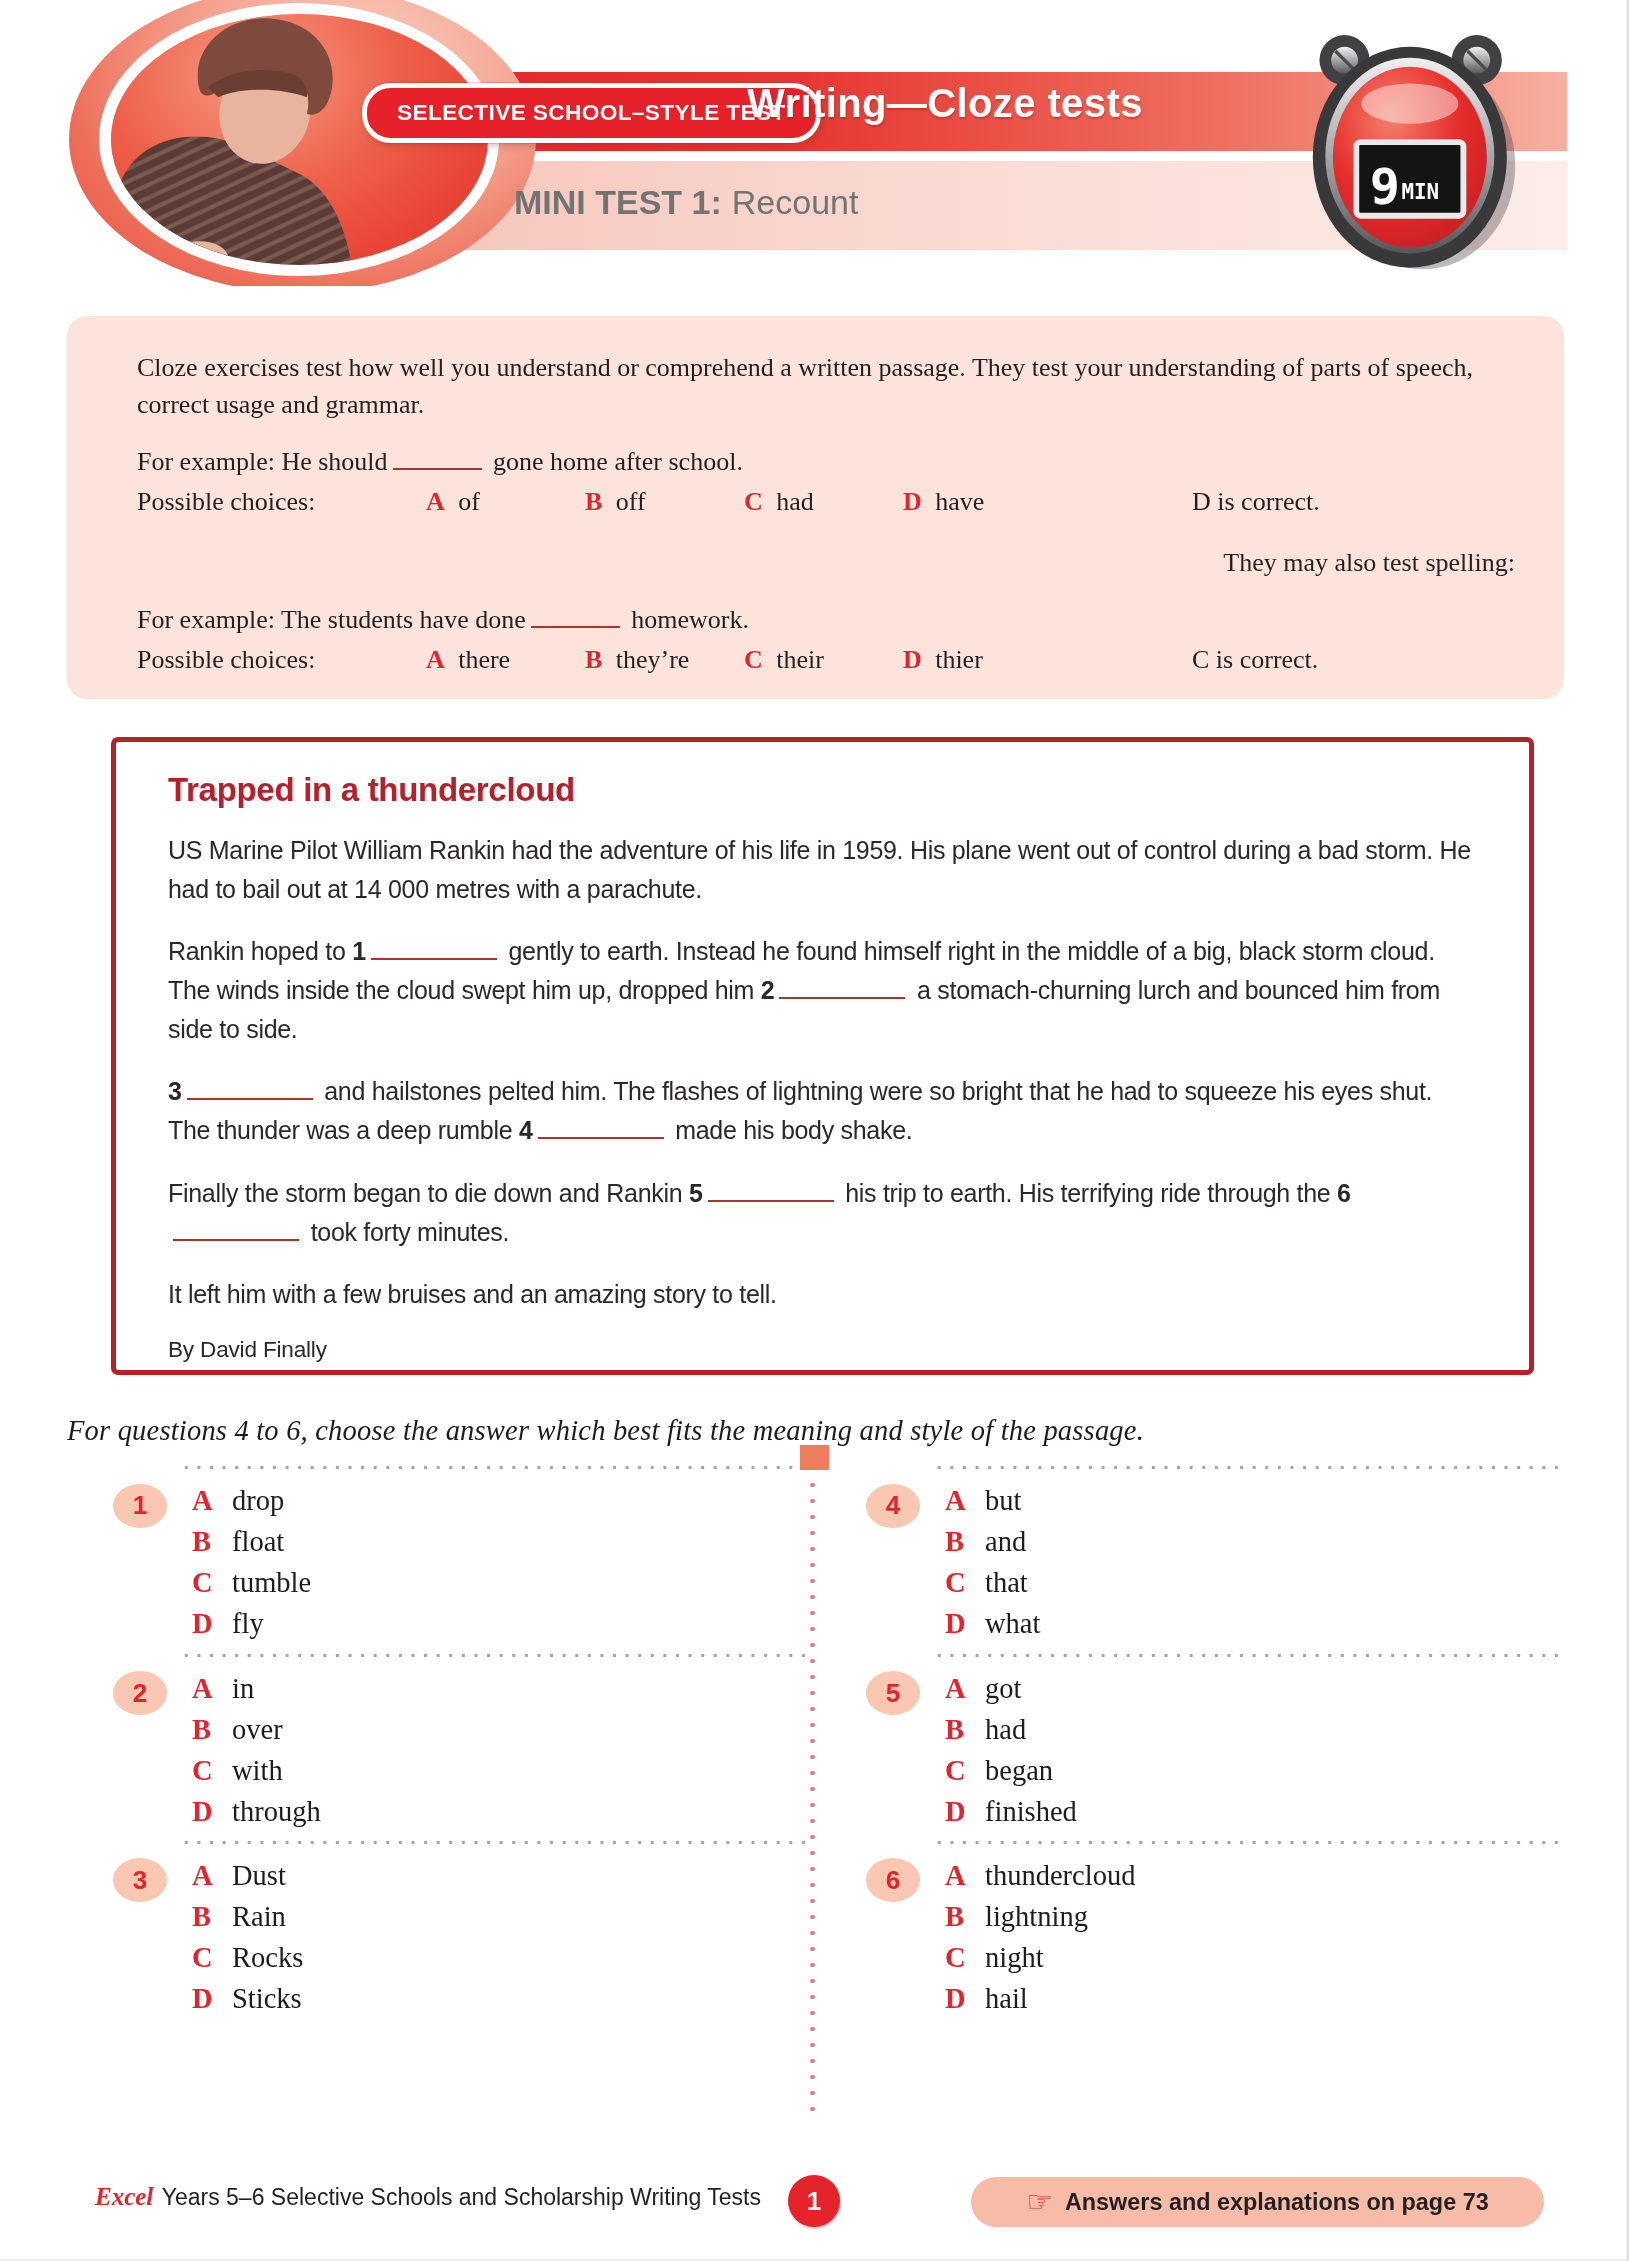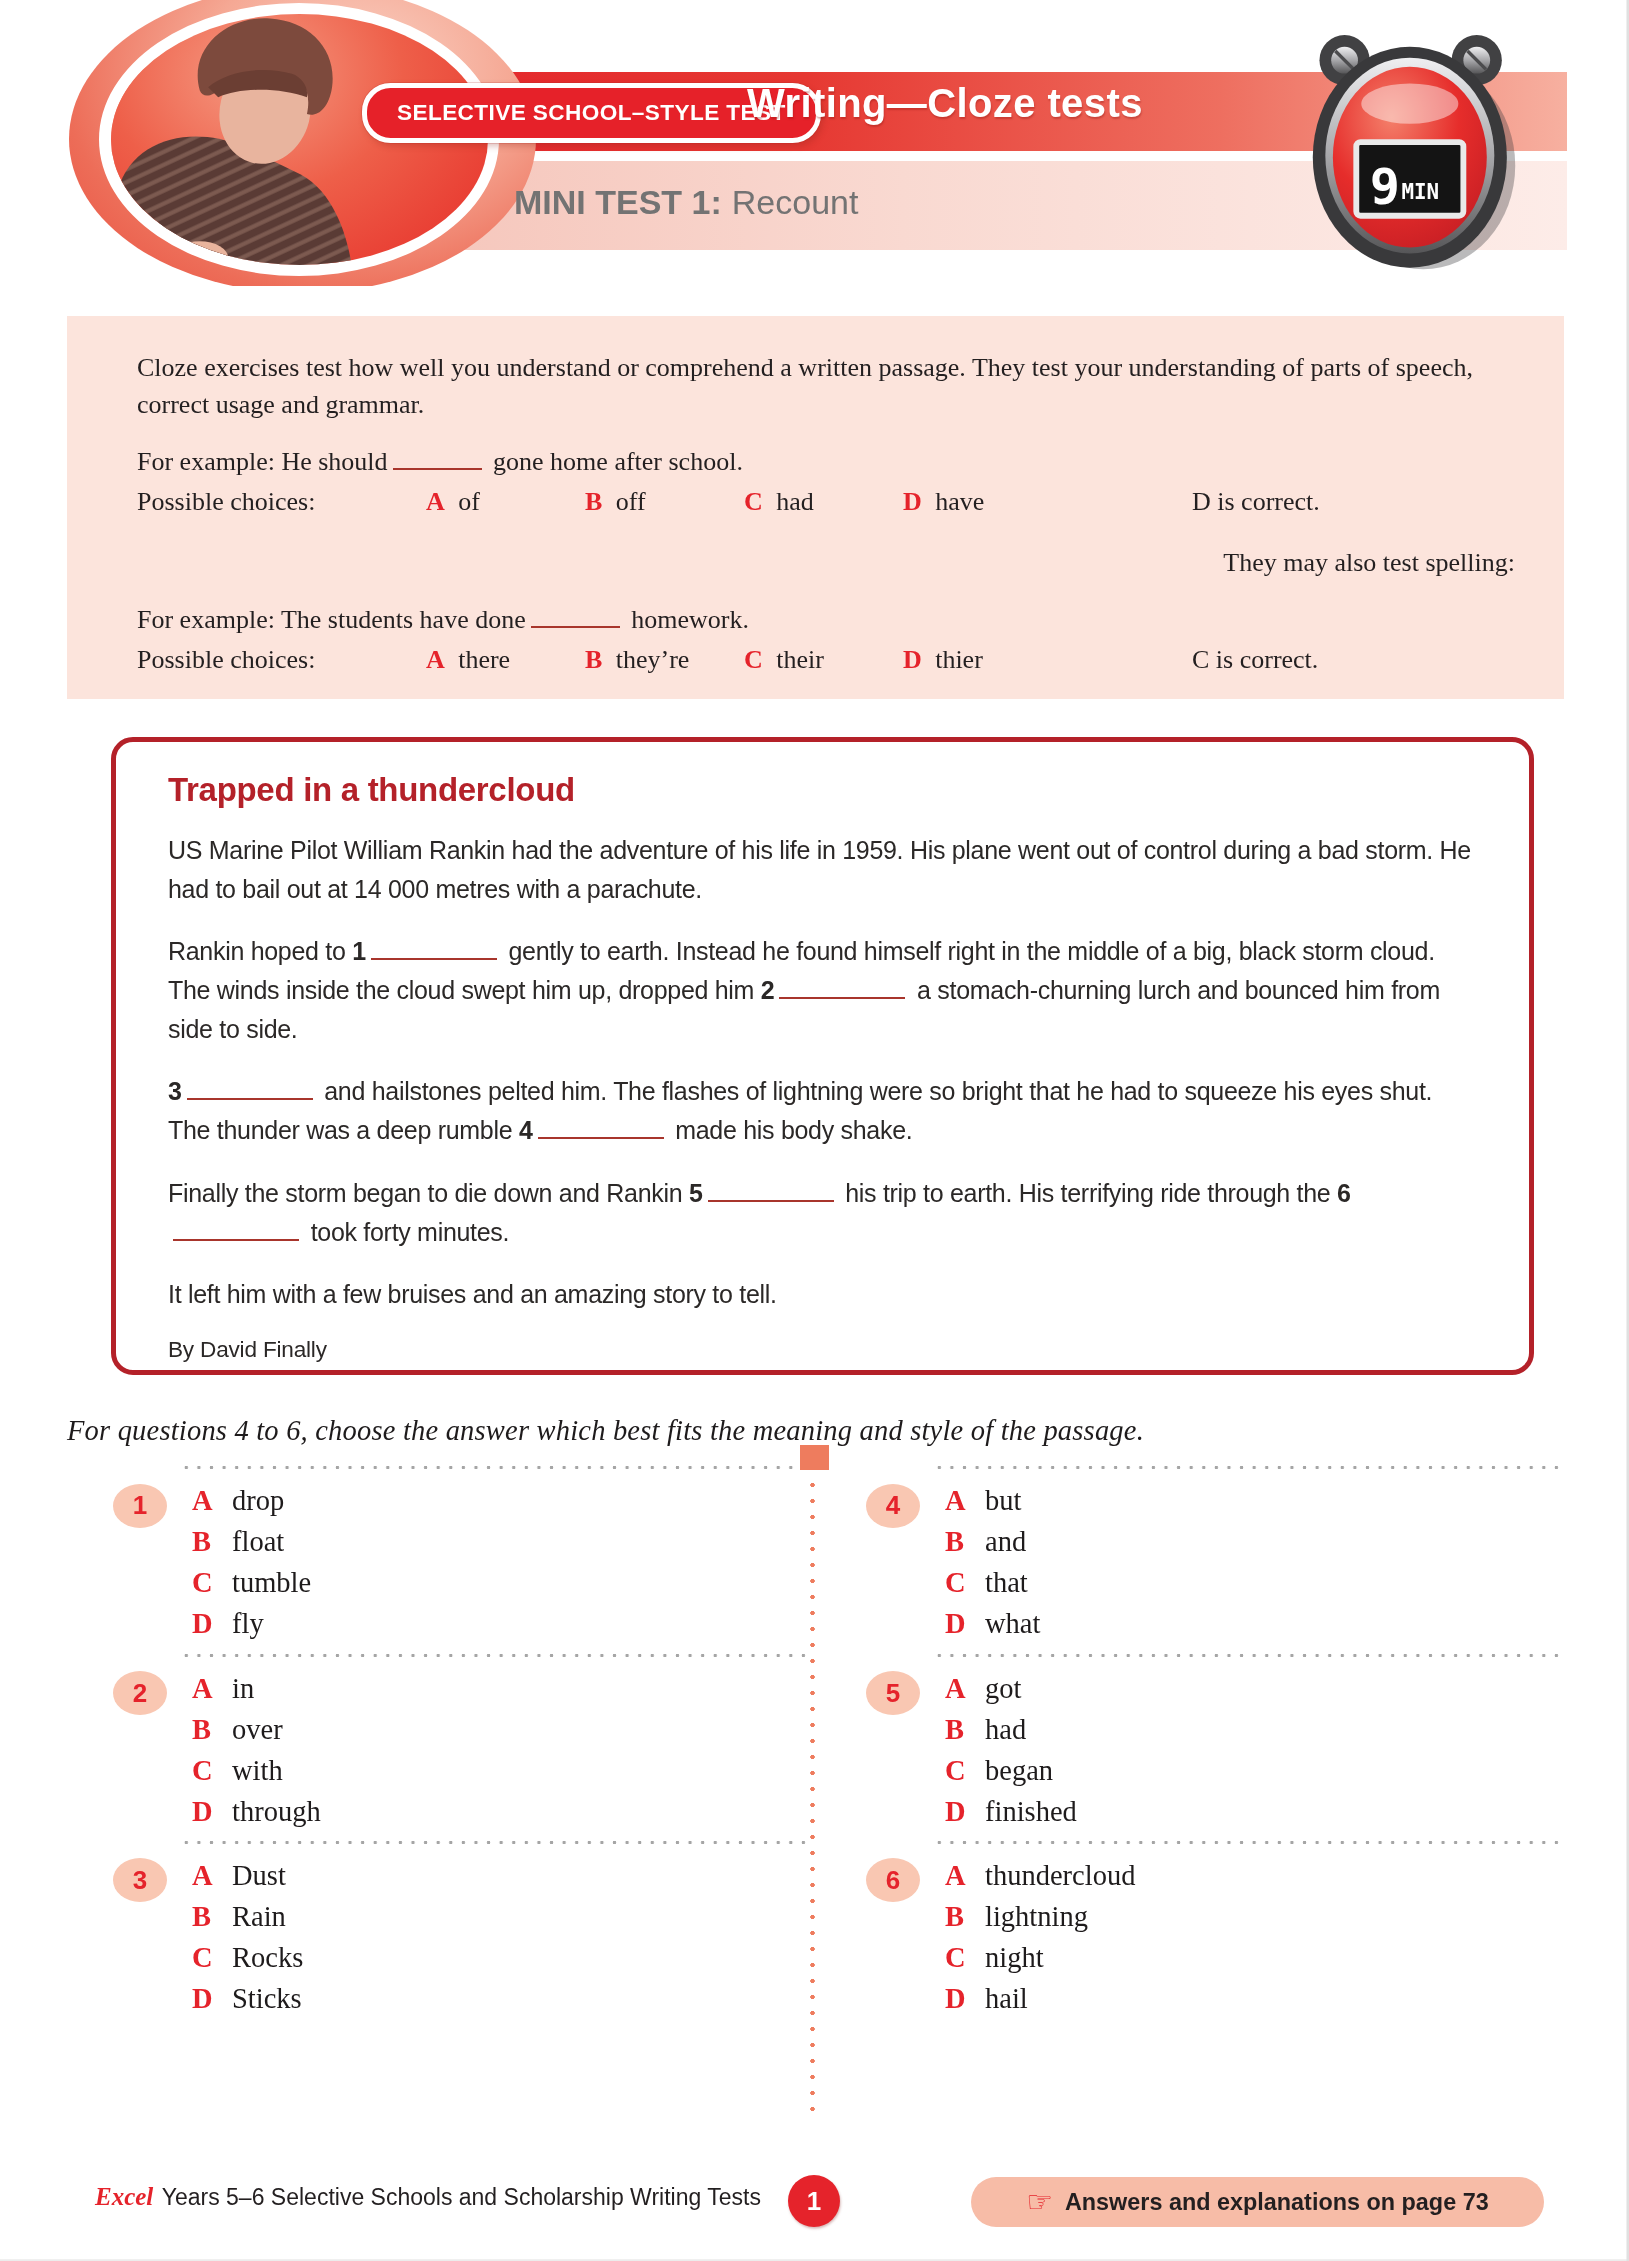--- a/index.html
+++ b/index.html
@@ -40,36 +40,36 @@
   .blob-inner{position:absolute;left:42px;top:14.2px;width:377px;height:251px;border-radius:50%;overflow:hidden;
     background:radial-gradient(ellipse at 38% 24%,#f59a82 0%,#ee5f49 45%,#e62d28 100%);}
   .boy-svg{position:absolute;left:-10px;bottom:-5px;}
   
   .timer{position:absolute;left:1296px;top:15px;z-index:4;}
   .timer text{font-family:"DejaVu Sans Mono",monospace;}
   
   .intro-box{
     position:absolute;left:67px;top:316px;width:1497px;height:383px;background:#fce4dc;
     box-sizing:border-box;padding:33px 49px 0 70px;
-    font-family:"Liberation Serif",serif;font-size:26px;color:#231f20;line-height:37px;
+    font-family:"Liberation Serif",serif;font-size:26px;color:#231f20;line-height:37px;border-radius:20px;
   }
   .intro-box p{margin:0;}
   .intro-p1{max-width:1373px;margin-bottom:20px !important;}
   .ex-line{margin-bottom:1.7px !important;}
   .blank-s{display:inline-block;width:89px;height:25px;border-bottom:2.5px solid #a8352c;margin:0 5px;vertical-align:baseline;}
   .choices-row{display:flex;align-items:baseline;margin:3.3px 0 23.4px;}
   .choices-row .cl{width:289px;flex:0 0 auto;}
   .copt{width:159px;flex:0 0 auto;white-space:nowrap;}
   .copt .letter{color:#e5232b;font-weight:bold;margin-right:13.4px;}
   .verdict{margin-left:130px;white-space:nowrap;}
   .spelling-note{margin-bottom:20px !important;text-align:right;}
   
   .passage-box{
     position:absolute;left:111px;top:737px;width:1423px;height:638px;background:#ffffff;
-    border:5.9px solid #b42129;border-radius:22px;box-sizing:border-box;
+    border:5.9px solid #b42129;border-radius:7px;box-sizing:border-box;
     padding:28.5px 52px 0 52px;
   }
   .passage-title{font-size:33px;font-weight:bold;color:#b42129;margin:0 0 22px 0;letter-spacing:-0.3px;}
   .ppara{margin:0 0 23.4px 0;font-size:25px;line-height:39px;color:#2b2827;letter-spacing:-0.3px;}
   .qref{font-weight:bold;}
   .pblank{display:inline-block;width:126px;height:25px;border-bottom:2.5px solid #a8352c;margin:0 5px;vertical-align:baseline;}
   .byline{font-size:22.6px;color:#2b2827;letter-spacing:-0.2px;margin-top:3.3px;}
   
   .q-instruction{
     position:absolute;left:67px;top:1415px;font-family:"Liberation Serif",serif;

